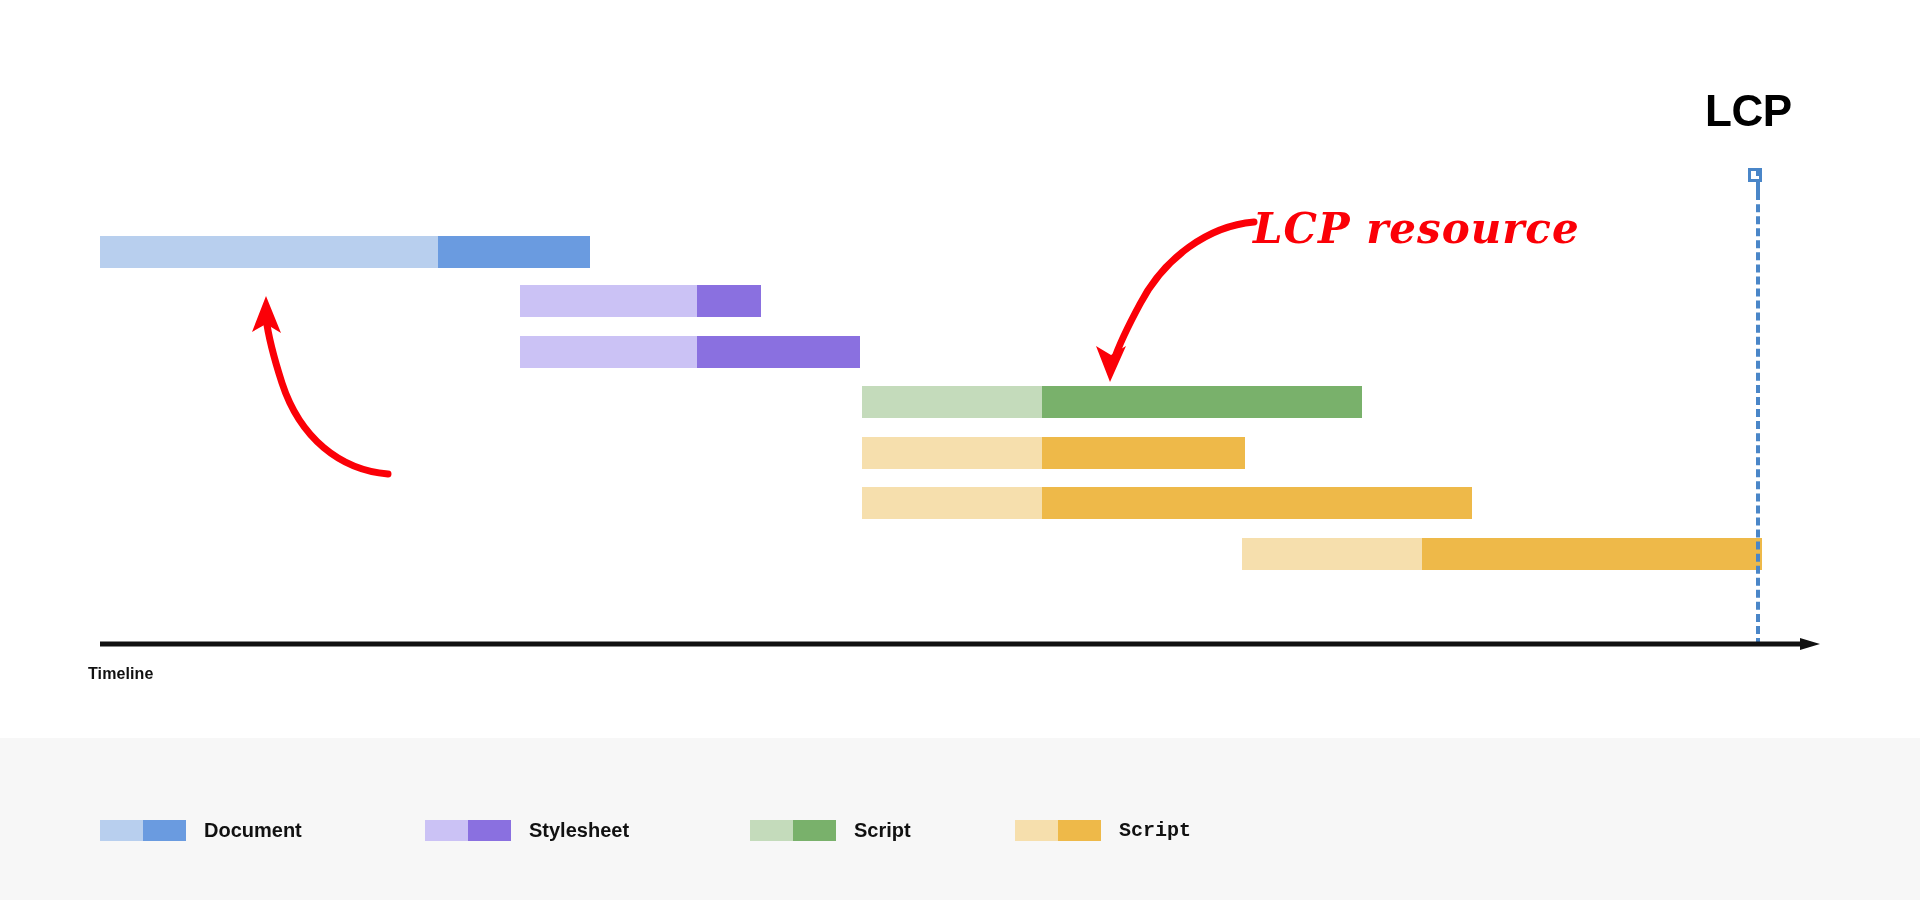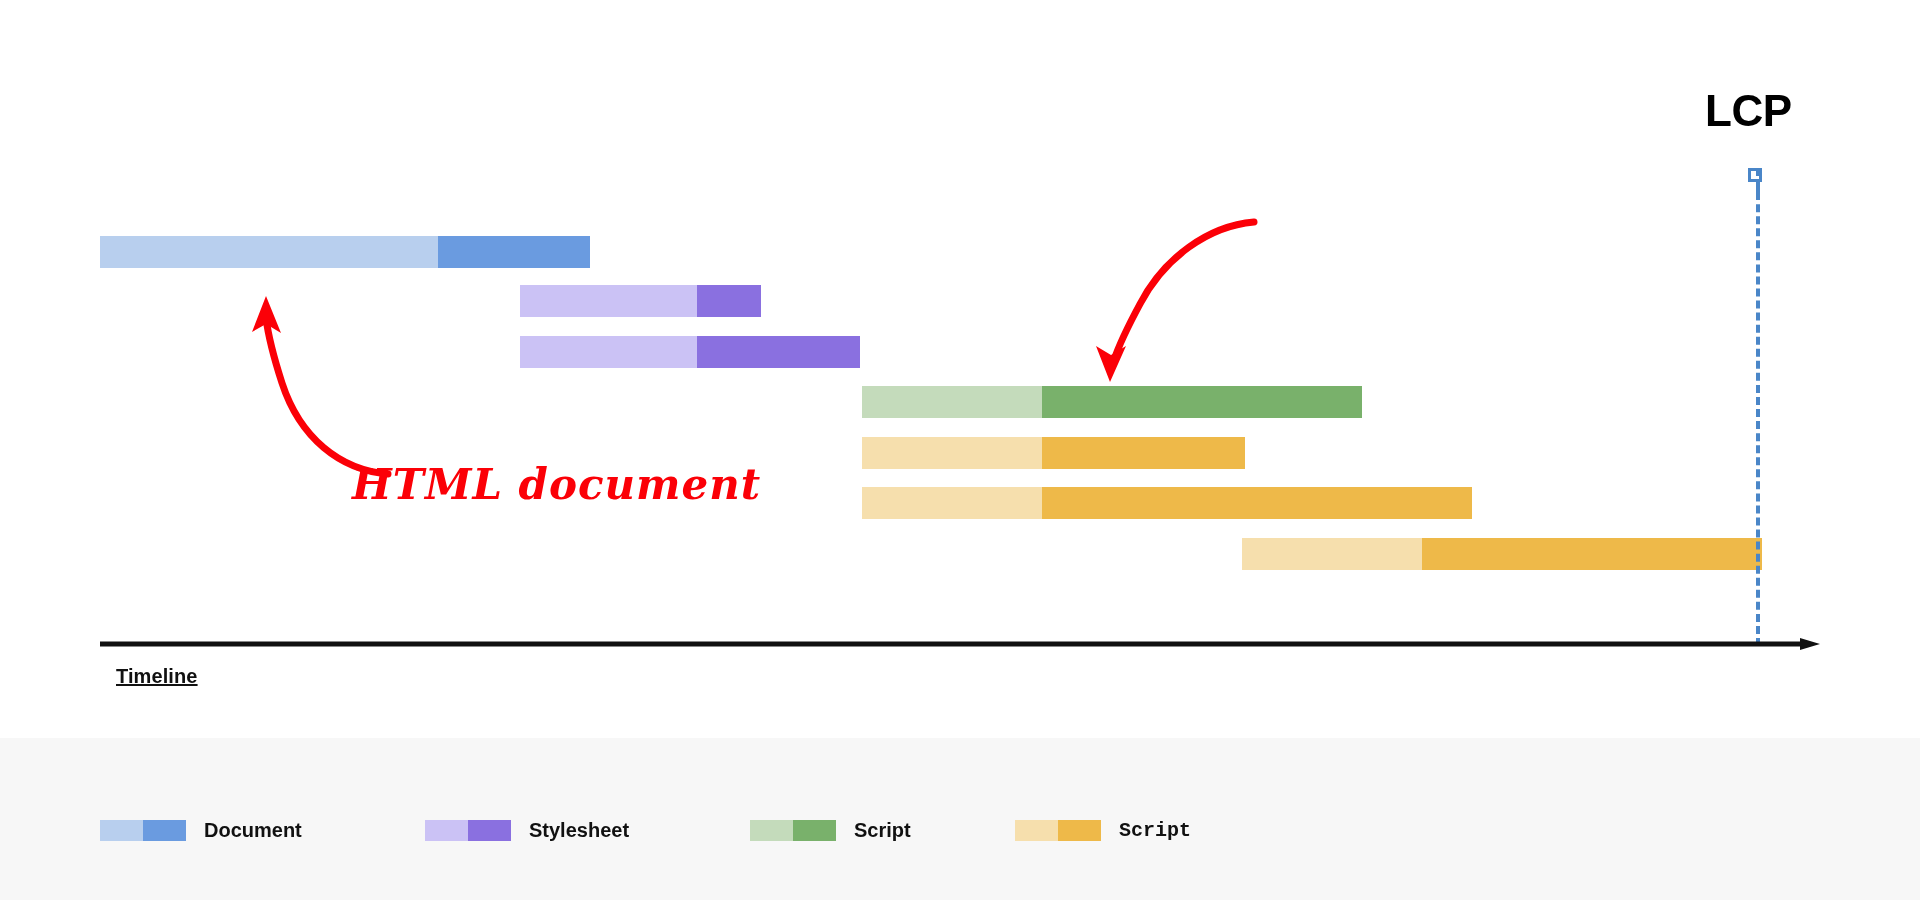--- a/index.html
+++ b/index.html
@@ -42,27 +42,26 @@
   
   #timeline-axis {
     position: absolute;
     left: 100px;
     top: 638px;
     width: 1720px;
     height: 12px;
   }
   #timeline-label {
     position: absolute;
-    left: 116px;
+    left: 88px;
     top: 665px;
-    font-size: 20px;
+    font-size: 16px;
     font-weight: bold;
     color: #111111;
     letter-spacing: 0.1px;
-    text-decoration: underline;
   }
 
   
   #lcp-title {
     position: absolute;
     left: 1705px;
     top: 86px;
     font-size: 44px;
     font-weight: bold;
     color: #000000;
@@ -199,26 +198,26 @@
     <svg id="timeline-axis" viewBox="0 0 1720 12" preserveAspectRatio="none">
       <line x1="0" y1="6" x2="1702" y2="6" stroke="#111111" stroke-width="5"></line>
       <polygon points="1700,0 1720,6 1700,12" fill="#111111"></polygon>
     </svg>
     <div id="timeline-label">Timeline</div>
 
     <svg class="anno-svg" style="left:190px; top:288px; width:200px; height:190px;" viewBox="0 0 200 190">
       <path d="M 198 186 C 150 182 110 150 92 95 C 82 64 78 46 76 30" stroke="#fb0007" stroke-width="7" fill="none" stroke-linecap="round"></path>
       <polygon points="76,8 62,44 76,36 91,45" fill="#fb0007"></polygon>
     </svg>
-    <div class="annotation-text" id="anno-html-text">HTML document</div>
 
     <svg class="anno-svg" style="left:1068px; top:200px; width:200px; height:186px;" viewBox="0 0 200 186">
       <path d="M 186 22 C 140 26 96 58 72 104 C 58 130 50 148 46 160" stroke="#fb0007" stroke-width="7" fill="none" stroke-linecap="round"></path>
       <polygon points="42,182 28,146 43,155 58,146" fill="#fb0007"></polygon>
     </svg>
+    <div class="annotation-text" id="anno-lcp-text">LCP resource</div>
 
   </div>
 
   <div id="legend-strip">
     <div id="legend-inner">
         <div class="legend-item" style="left: 0px; top: 0px;">
           <div class="legend-swatch">
             <div class="sw-a" style="background: rgb(184, 207, 238);"></div>
             <div class="sw-b" style="background: rgb(106, 155, 224);"></div>
           </div>

